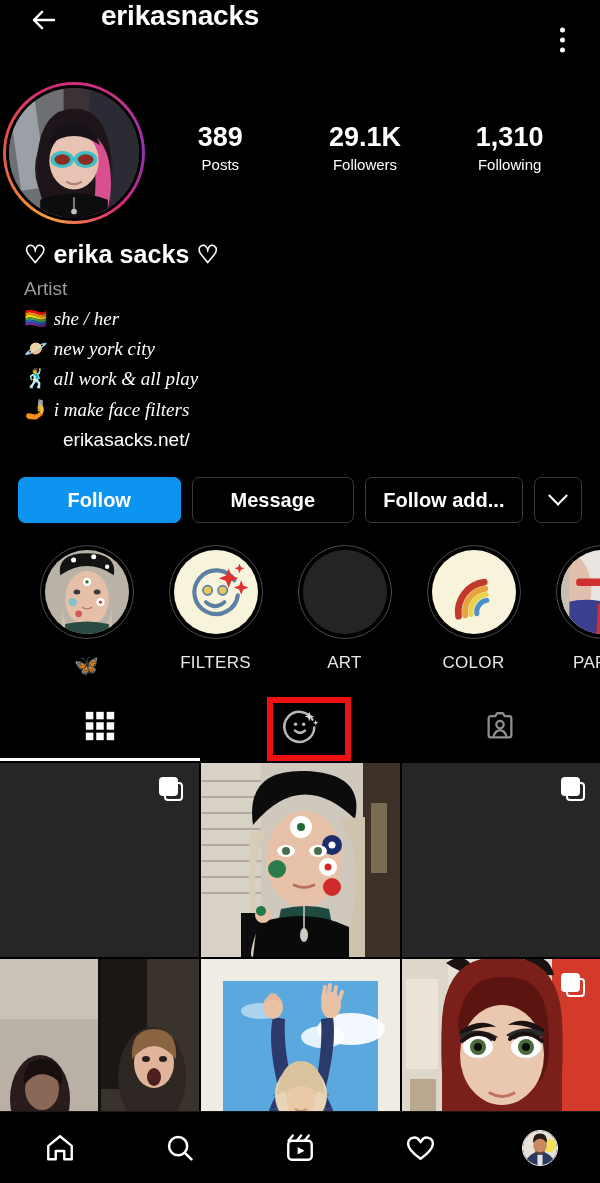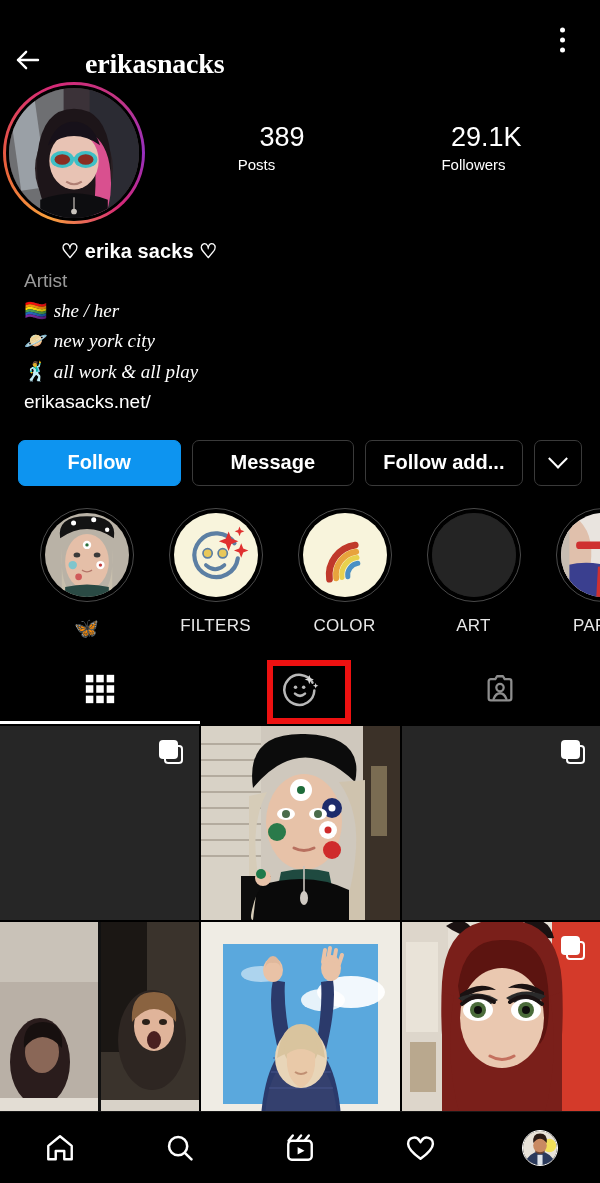--- a/index.html
+++ b/index.html
@@ -7,22 +7,22 @@
     width:600px; height:1183px;
     background:#000;
     font-family:"Liberation Sans", sans-serif;
     color:#fff;
     overflow:hidden;
   }
   .screen { position:relative; width:600px; height:1183px; background:#000; }
 
   
   .topbar {
-    height:80px; display:flex; align-items:flex-end;
-    padding:0 8px; position:relative;font-family:Liberation Serif, serif;
+    height:80px; display:flex; align-items:flex-start;
+    padding:0 24px; position:relative;
   }
   .back-arrow { width:40px; height:40px; flex:0 0 auto; display:flex; align-items:center; justify-content:center; cursor:pointer; }
   .username-title {
     font-size:28px; font-weight:bold; color:#fff;
     margin-left:37px; letter-spacing:-0.2px;
   }
   .kebab { position:absolute; right:35px; top:50%; transform:translateY(-50%);
            display:flex; flex-direction:column; gap:5px; cursor:pointer; }
   .kebab span { width:5px; height:5px; background:#fff; border-radius:50%; display:block; }
 
@@ -39,30 +39,30 @@
   }
   .avatar-inner {
     width:100%; height:100%; border-radius:50%; border:3px solid #000;
     overflow:hidden; position:relative; background:#2a2024;
   }
   .pfp { width:100%; height:100%; display:block; }
 
   
   .stats { flex:1; display:flex; justify-content:space-around; align-items:flex-start; padding-top:42px; padding-right:18px; }
   .stat { text-align:center; cursor:pointer; min-width:96px; }
-  .stat-num { font-size:27px; font-weight:normal; line-height:1.15;text-align:right; }
+  .stat-num { font-size:27px; font-weight:bold; line-height:1.15; }
   .stat-label { font-size:15px; font-weight:400; color:#fff; margin-top:3px; }
 
   
   .bio { padding:8px 24px 0 24px; }
-  .bio-name { font-size:20px; font-weight:bold; line-height:1.5; letter-spacing:0.1px;margin-left:37px; }
+  .bio-name { font-size:25px; font-weight:bold; line-height:1.5; letter-spacing:0.1px; }
   .bio-category { font-size:19px; color:#9a9a9a; line-height:1.58; }
   .bio-line { font-size:19px; font-style:italic; line-height:1.6; white-space:nowrap;font-family:Liberation Serif, serif; }
   .bio-line .emo { font-style:normal; margin-right:6px; display:inline-block; }
-  .bio-link { font-size:19px; color:#fff; line-height:1.6; cursor:pointer; }
+  .bio-link { font-size:19px; color:#fff; line-height:1.6; cursor:pointer;margin-left:39px; }
 
   
   .actions { display:flex; gap:11px; padding:22px 18px 0 18px; align-items:stretch; }
   .btn {
     height:46px; border-radius:7px; display:flex; align-items:center; justify-content:center;
     font-size:20px; font-weight:bold; cursor:pointer; border:1px solid #3a3a3a; background:#000; color:#fff;
     white-space:nowrap;
   }
   .btn-follow { background:#0d94f0; border-color:#0d94f0; width:165px; }
   .btn-message { width:165px; }
@@ -156,35 +156,42 @@
 
     <div class="stats">
       <div class="stat">
         <div class="stat-num">389</div>
         <div class="stat-label">Posts</div>
       </div>
       <div class="stat">
         <div class="stat-num">29.1K</div>
         <div class="stat-label">Followers</div>
       </div>
+      <div class="stat">
+        <div class="stat-num">1,310</div>
+        <div class="stat-label">Following</div>
+      </div>
     </div>
   </div>
 
   <div class="bio">
     <div class="bio-name">♡ erika sacks ♡</div>
     <div class="bio-category">Artist</div>
 
     <div class="bio-line">
       <span class="emo">🏳️‍🌈</span><span>she / her</span>
     </div>
     <div class="bio-line">
       <span class="emo">🪐</span><span>new york city</span>
     </div>
     <div class="bio-line">
       <span class="emo">🕺</span><span>all work &amp; all play</span>
+    </div>
+    <div class="bio-line">
+      <span class="emo">🤳</span><span>i make face filters</span>
     </div>
     <div class="bio-link">erikasacks.net/</div>
   </div>
 
   <div class="actions">
     <div class="btn btn-follow">Follow</div>
     <div class="btn btn-message">Message</div>
     <div class="btn btn-email">Follow add...</div>
     <div class="btn btn-chev">
       <span class="chev"></span>
@@ -236,42 +243,42 @@
           </svg>
         </div>
       </div>
       <div class="hl-label">FILTERS</div>
     </div>
 
     <div class="hl">
       <div class="hl-ring">
         <div class="hl-img">
           <svg viewBox="0 0 100 100" preserveAspectRatio="xMidYMid slice">
+              <rect width="100" height="100" fill="#242424"></rect>
+            </svg>
+        </div>
+      </div>
+      <div class="hl-label">ART</div>
+    </div>
+
+    <div class="hl">
+      <div class="hl-ring">
+        <div class="hl-img">
+          <svg viewBox="0 0 100 100" preserveAspectRatio="xMidYMid slice">
             <rect width="100" height="100" fill="#f8f4dc"></rect>
             <g transform="rotate(-8 50 52)" fill="none" stroke-linecap="round">
               <path d="M28 76 a36 36 0 0 1 36 -36" stroke="#c0392b" stroke-width="8"></path>
               <path d="M36 76 a28 28 0 0 1 28 -28" stroke="#e8a33d" stroke-width="7"></path>
               <path d="M43 76 a21 21 0 0 1 21 -21" stroke="#e8d14d" stroke-width="6"></path>
               <path d="M50 76 a14 14 0 0 1 14 -14" stroke="#4a90c4" stroke-width="6"></path>
             </g>
           </svg>
         </div>
       </div>
       <div class="hl-label">COLOR</div>
-    </div>
-
-    <div class="hl">
-      <div class="hl-ring">
-        <div class="hl-img">
-          <svg viewBox="0 0 100 100" preserveAspectRatio="xMidYMid slice">
-              <rect width="100" height="100" fill="#242424"></rect>
-            </svg>
-        </div>
-      </div>
-      <div class="hl-label">ART</div>
     </div>
 
     <div class="hl">
       <div class="hl-ring">
         <div class="hl-img">
           <svg viewBox="0 0 100 100" preserveAspectRatio="xMidYMid slice">
             <rect width="100" height="100" fill="#e9e4df"></rect>
             <path d="M10 0 q28 16 26 52 q-2 34 -16 48 h-20z" fill="#e0c0ac"></path>
             <rect x="18" y="34" width="52" height="9" rx="4" fill="#cf3030"></rect>
             <path d="M8 62 q30 -8 60 6 l0 32 h-64z" fill="#3a3f8f"></path>

